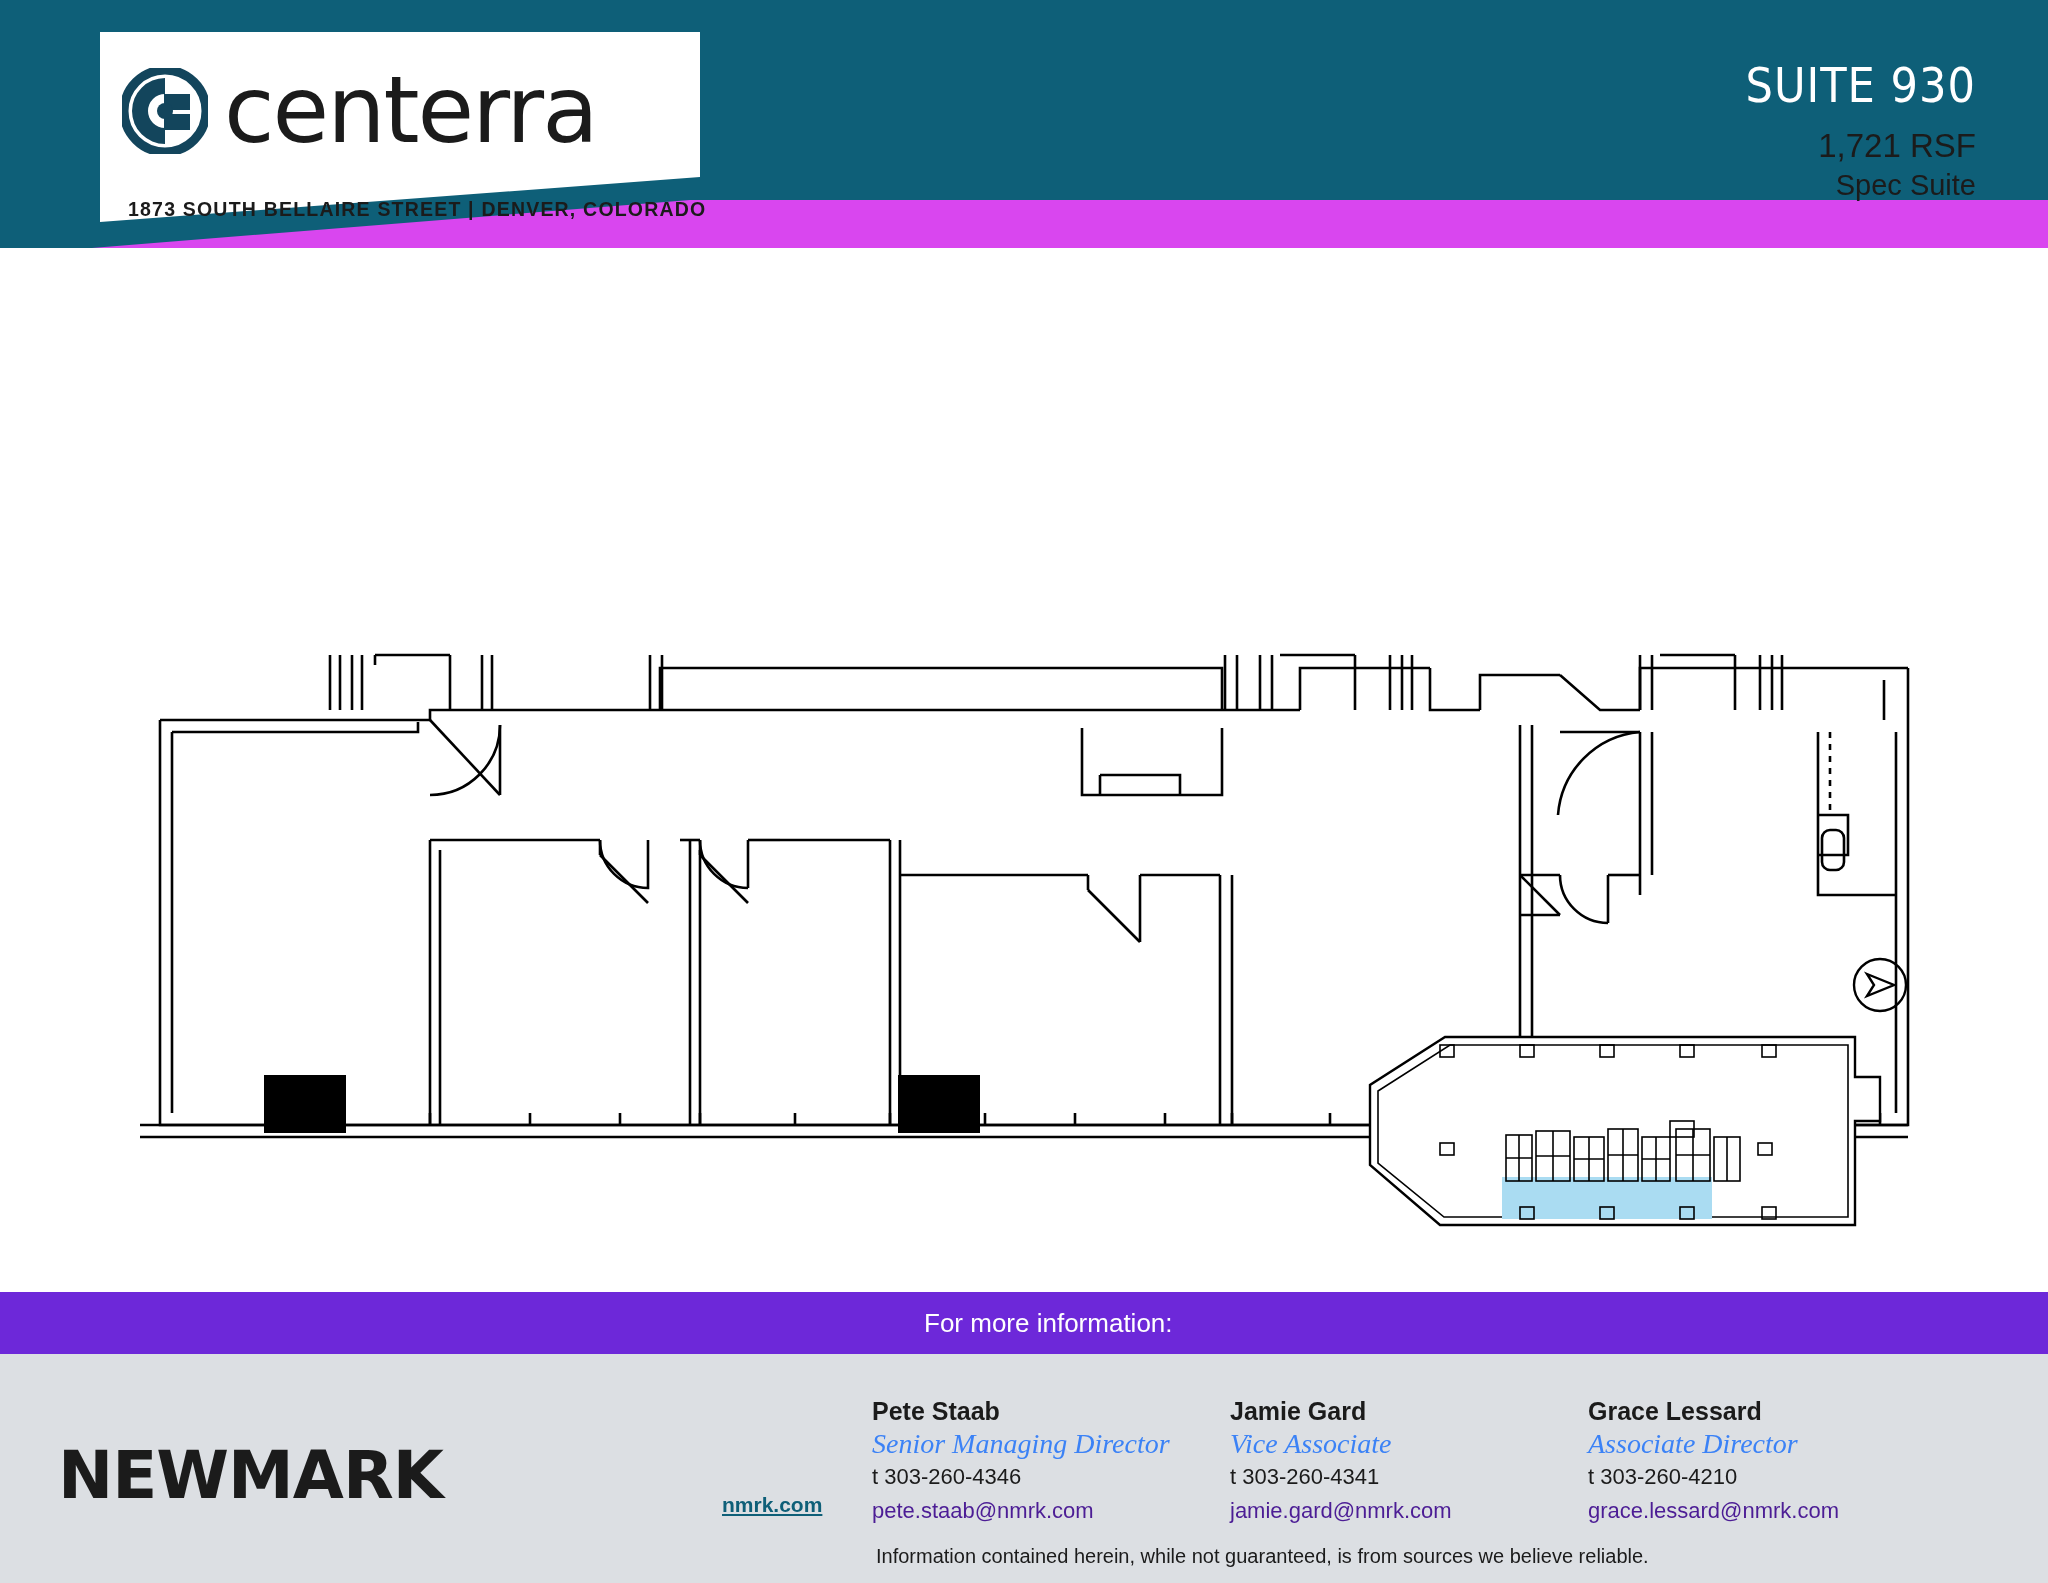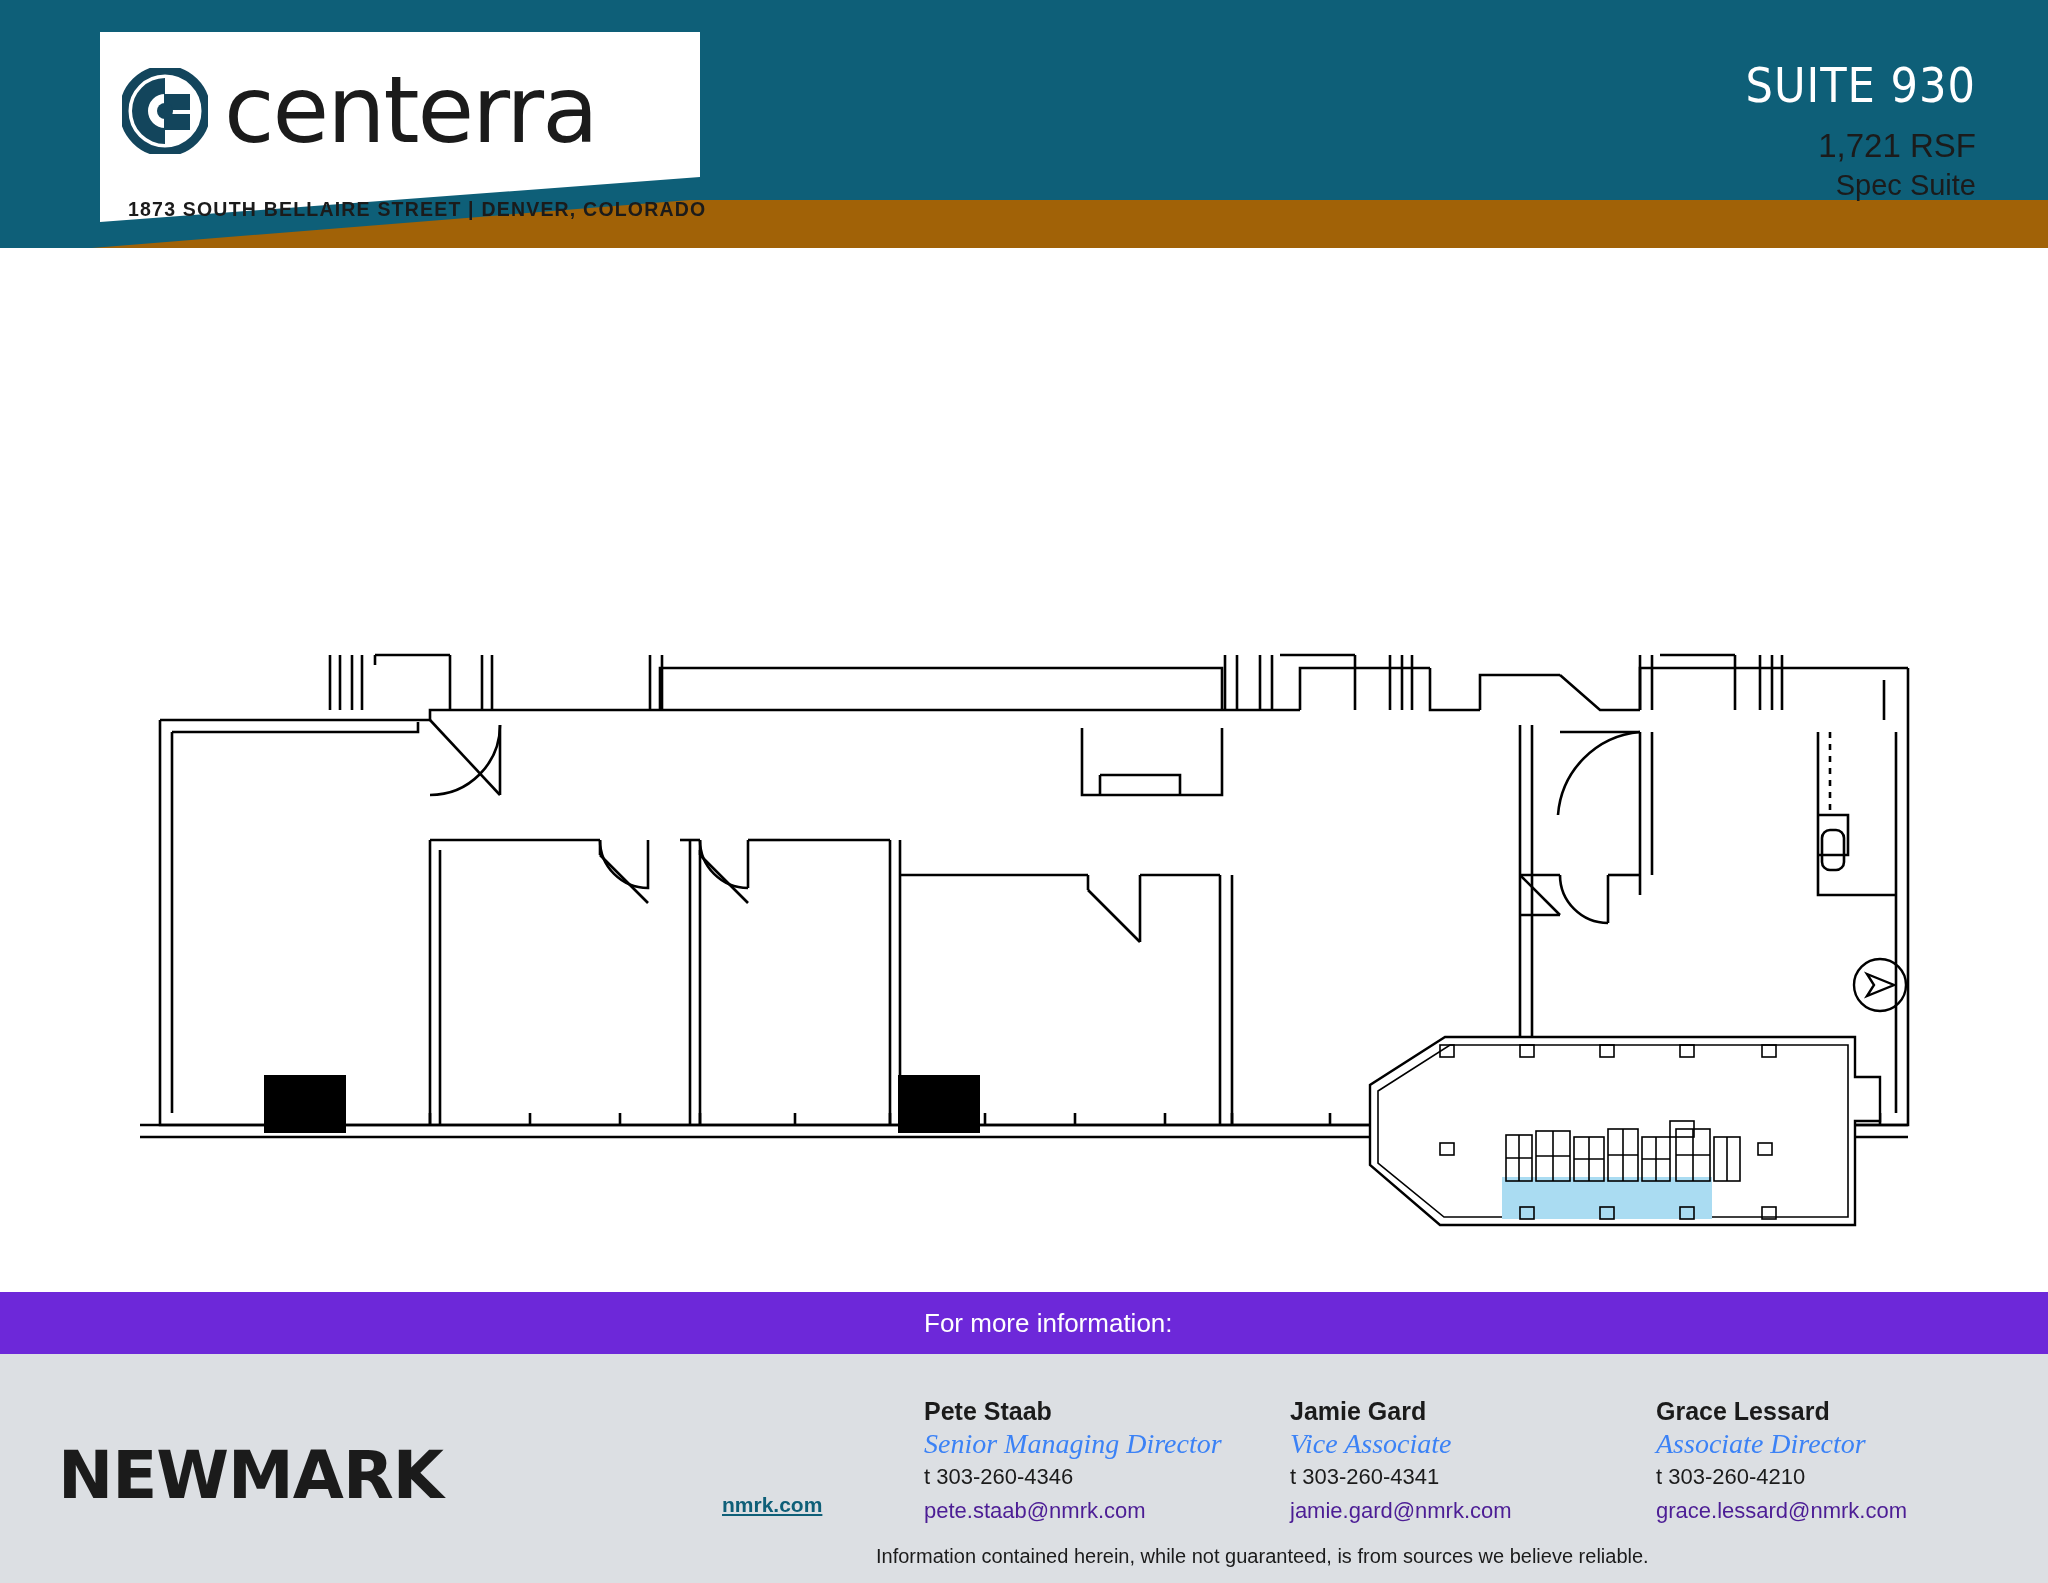--- a/index.html
+++ b/index.html
@@ -16,21 +16,21 @@
     height: 1583px;
     background: #ffffff;
   }
 
   
   .header {
     position: absolute;
     top: 0; left: 0;
     width: 2048px;
     height: 248px;
-    background: #a16207;
+    background: #d946ef;
     overflow: hidden;
   }
   .teal-shape {
     position: absolute;
     top: 0; left: 0;
     width: 690px;
     height: 248px;
     background: #0e5f78;
     clip-path: polygon(0 0, 690px 0, 690px 200px, 92px 248px, 0 248px);
   }
@@ -158,24 +158,24 @@
     position: absolute;
     left: 722px;
     top: 1493px;
     font-size: 21px;
     font-weight: 700;
     color: #0e5f78;
     text-decoration: underline;
   }
   .contacts {
     position: absolute;
-    left: 924px;
+    left: 872px;
     top: 1394px;
     display: flex;
-    gap: 8px;
+    gap: 0px;
   }
   .contact {
     width: 358px;
   }
   .contact .name {
     font-size: 25px;
     font-weight: 700;
     color: #1b1b1b;
     line-height: 34px;
   }

